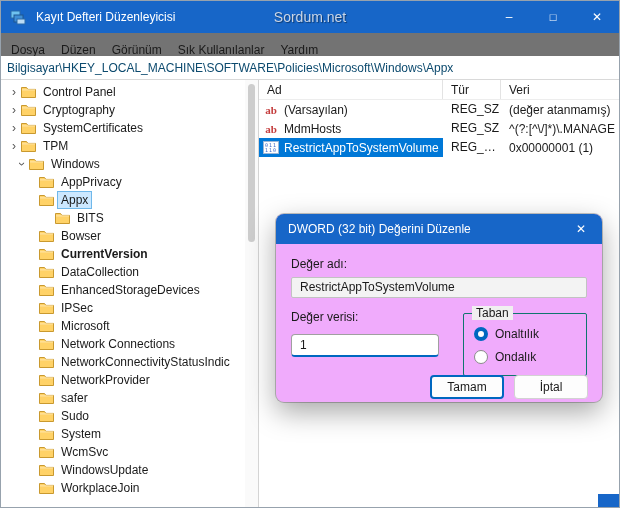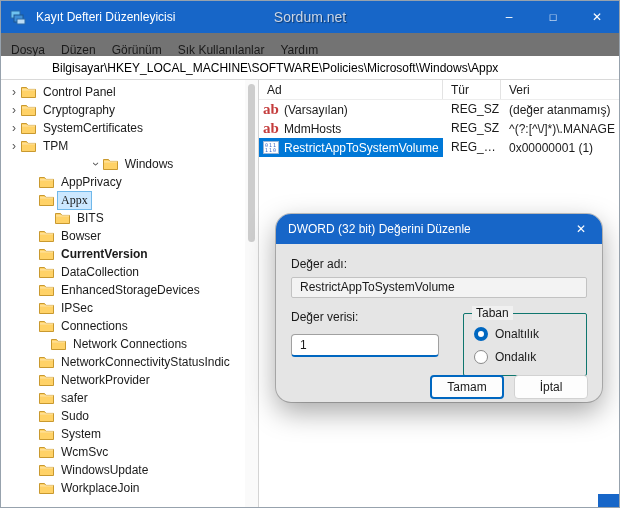--- a/index.html
+++ b/index.html
@@ -30,55 +30,55 @@
     display:flex; align-items:center; padding-left:2px; border-bottom:1px solid #efefef;
   }
   .menu-item { padding:0 8px; }
   
   .addressbar {
     position:absolute; top:55px; left:0; right:0; height:24px; background:#fff;
     border-bottom:1px solid #d9d9d9; display:flex; align-items:center;
   }
   .address-input {
     width:100%; height:100%; border:none; outline:none; padding:0 6px;
-    font:inherit; color:#000000; background:transparent;margin-left:45px;
+    font:inherit; color:#0c4a6e; background:transparent;
   }
   
   .main { position:absolute; top:79px; left:0; right:0; bottom:0; display:flex; background:#fff; }
   .left-pane { width:258px; position:relative; border-right:1px solid #d4d4d4; overflow:hidden; background:#fff; }
   .tree-view { position:absolute; top:3px; left:0; right:13px; bottom:0; overflow:hidden; }
   .tree-row { height:18px; display:flex; align-items:center; white-space:nowrap; }
   .chevron { width:14px; flex:0 0 14px; text-align:center; font-size:12px; color:#555; line-height:1; }
   .chevron.down { transform:rotate(90deg); }
   .tree-ficon { width:17px; flex:0 0 17px; display:flex; align-items:center; }
   .tree-label { padding:1px 3px; margin-left:1px; border:1px solid transparent; }
-  .tree-label.selected { background:var(--tree-selection-bg,#cce8ff); border:1px solid var(--tree-selection-border,#70b8ea);font-family:Liberation Serif, serif; }
+  .tree-label.selected { background:var(--tree-selection-bg,#cce8ff); border:1px solid var(--tree-selection-border,#70b8ea); }
   .tree-scroll { position:absolute; top:0; right:0; width:13px; height:100%; background:#fafafa; }
   .tree-thumb { position:absolute; top:4px; right:3px; width:7px; height:158px; background:#cdcdcd; border-radius:4px; }
   
   .right-pane { flex:1; position:relative; overflow:hidden; background:#fff; }
   .list-header { display:flex; height:20px; align-items:stretch; border-bottom:1px solid #ededed; }
   .col { padding-left:8px; border-right:1px solid #e3e3e3; display:flex; align-items:center; }
   .col-ad { width:184px; }
   .col-tur { width:58px; }
   .col-veri { flex:1; border-right:none; }
   .list-row { display:flex; height:19px; align-items:stretch; }
   .cell { display:flex; align-items:center; white-space:nowrap; overflow:hidden; }
   .c-name { width:184px; padding-left:4px; gap:5px; }
   .c-name.sel { background:var(--selection-bg,#0078d7); color:#fff; }
   .c-type { width:58px; padding-left:8px; text-overflow:ellipsis; display:block; line-height:19px; }
   .c-data { flex:1; padding-left:8px; }
   .vicon { flex:0 0 16px; width:16px; display:flex; align-items:center; justify-content:center; }
-  .vicon.ab { font-family:"Liberation Serif","DejaVu Serif",serif; font-weight:bold; font-size:15px; color:#c43c3c; letter-spacing:0; }
+  .vicon.ab { font-family:"Liberation Serif","DejaVu Serif",serif; font-weight:bold; font-size:11px; color:#c43c3c; letter-spacing:0; }
   .vicon.bin { height:13px; background:#fff; border:1px solid #9db6d6; flex-direction:column; justify-content:center; }
   .vicon.bin i { display:block; font-style:normal; font-family:"DejaVu Sans Mono",monospace; font-size:5px; line-height:5px; color:#3a67c6; letter-spacing:1px; }
   
   .dialog {
     position:absolute; left:275px; top:213px; width:326px; height:188px; z-index:5;
-    background:#e5e5e5; border-radius:15px; overflow:hidden;
+    background:#f0abfc; border-radius:8px; overflow:hidden;
     box-shadow:0 10px 28px rgba(0,0,0,.35), 0 0 0 1px rgba(0,0,0,.22);
   }
   .dlg-title { height:30px; background:var(--titlebar,#1766c8); color:#fff; display:flex; align-items:center; padding-left:12px; }
   .dlg-close { margin-left:auto; width:42px; height:30px; display:flex; align-items:center; justify-content:center; font-size:12px; color:#fff; }
   .dlg-body { position:relative; height:166px; padding:13px 15px 0; }
   .lbl { display:block; margin-bottom:6px; }
   .name-box {
     height:21px; line-height:19px; background:#f3f3f3; border:1px solid #c2c2c2; border-radius:2px;
     padding:0 8px; white-space:nowrap; overflow:hidden;
   }
@@ -176,21 +176,21 @@
           <div class="tree-row" style="padding-left: 6px;">
             <span class="chevron">›</span>
             <span class="tree-ficon">
               <svg width="15" height="12" viewBox="0 0 15 12">
                 <path d="M.5 1.5h5l1.4 1.9h7.6v8.1H.5z" fill="#ffd267" stroke="#c9992f" stroke-width="1"></path>
                 <path d="M1 3.9h13" stroke="#ffe9b0" stroke-width="1"></path>
               </svg>
             </span>
             <span class="tree-label">TPM</span>
           </div>
-          <div class="tree-row" style="padding-left: 20px; justify-content: center;">
+          <div class="tree-row" style="padding-left: 14px;">
             <span class="chevron down">›</span>
             <span class="tree-ficon">
               <svg width="15" height="12" viewBox="0 0 15 12">
                 <path d="M.5 1.5h5l1.4 1.9h7.6v8.1H.5z" fill="#ffd267" stroke="#c9992f" stroke-width="1"></path>
                 <path d="M1 3.9h13" stroke="#ffe9b0" stroke-width="1"></path>
               </svg>
             </span>
             <span class="tree-label">Windows</span>
           </div>
           <div class="tree-row" style="padding-left: 24px;">
@@ -274,23 +274,23 @@
             <span class="tree-label">IPSec</span>
           </div>
           <div class="tree-row" style="padding-left: 24px;">
             <span class="chevron"></span>
             <span class="tree-ficon">
               <svg width="15" height="12" viewBox="0 0 15 12">
                 <path d="M.5 1.5h5l1.4 1.9h7.6v8.1H.5z" fill="#ffd267" stroke="#c9992f" stroke-width="1"></path>
                 <path d="M1 3.9h13" stroke="#ffe9b0" stroke-width="1"></path>
               </svg>
             </span>
-            <span class="tree-label">Connections</span>
-          </div>
-          <div class="tree-row" style="padding-left: 36px;">
+            <span class="tree-label">Microsoft</span>
+          </div>
+          <div class="tree-row" style="padding-left: 24px;">
             <span class="chevron"></span>
             <span class="tree-ficon">
               <svg width="15" height="12" viewBox="0 0 15 12">
                 <path d="M.5 1.5h5l1.4 1.9h7.6v8.1H.5z" fill="#ffd267" stroke="#c9992f" stroke-width="1"></path>
                 <path d="M1 3.9h13" stroke="#ffe9b0" stroke-width="1"></path>
               </svg>
             </span>
             <span class="tree-label">Network Connections</span>
           </div>
           <div class="tree-row" style="padding-left: 24px;">

